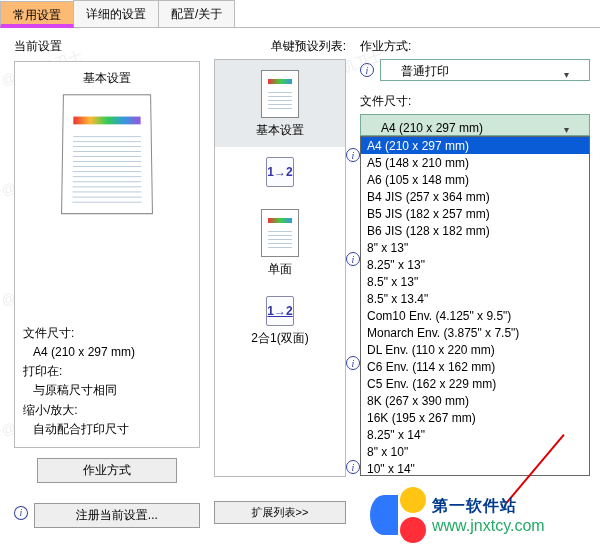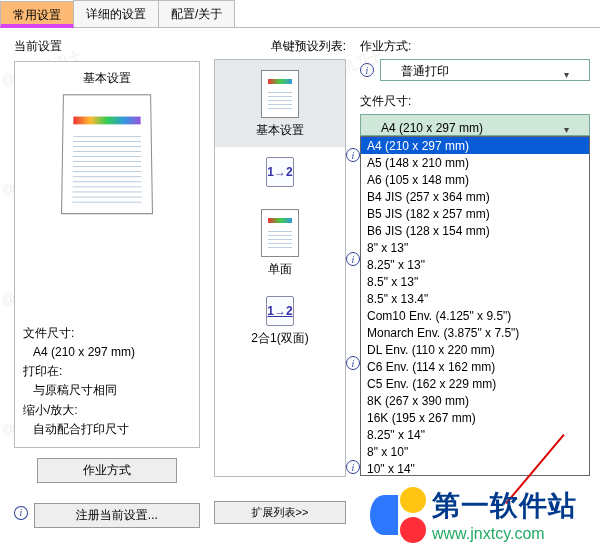--- a/index.html
+++ b/index.html
@@ -58,21 +58,21 @@
 .dropdown .opt.hl { background: #0a5cd6; color: #fff; }
 .info-col { position: absolute; left: -4px; top: 120px; display: flex; flex-direction: column; gap: 90px; }
 
 
 .overlay { position: absolute; right: 0; bottom: 5px; width: 230px; height: 80px; display: flex; align-items: center; z-index: 5; }
 .logo-swirl { width: 56px; height: 56px; position: relative; margin-right: 6px; }
 .logo-swirl .part1{position:absolute;width:28px;height:40px;border-radius:50% 0 0 50%;background:#2e78ff;left:0;top:8px;}
 .logo-swirl .part2{position:absolute;width:26px;height:26px;border-radius:50%;background:#ffc512;right:0;top:0;}
 .logo-swirl .part3{position:absolute;width:26px;height:26px;border-radius:50%;background:#ff2e38;right:0;bottom:0;}
 .logo-text { display: flex; flex-direction: column; }
-.logo-cn { font-size: 28px; font-weight: bold; color: #003a8c; letter-spacing: 1px; }
+.logo-cn { font-size: 16px; font-weight: bold; color: #003a8c; letter-spacing: 1px; }
 .logo-url { font-size: 16px; color: #2a6; }
 
 .red-line { position: absolute; right: 20px; bottom: 90px; width: 90px; height: 2px; background: #d00; transform: rotate(-50deg); z-index: 4; }
 
 .left-bottom { display: flex; align-items: center; gap: 6px; margin-top: 4px; }
 </style>
 </head>
 <body>
 
 <div class="wm" style="top:60px;left:0">@打印机卫士</div>
@@ -156,21 +156,21 @@
     <div class="select-box" style="background:#cfe7d8">
       <span>A4 (210 x 297 mm)</span>
       <span class="chev">▾</span>
     </div>
     <div class="dropdown">
       <div class="opt hl">A4 (210 x 297 mm)</div>
       <div class="opt">A5 (148 x 210 mm)</div>
       <div class="opt">A6 (105 x 148 mm)</div>
       <div class="opt">B4 JIS (257 x 364 mm)</div>
       <div class="opt">B5 JIS (182 x 257 mm)</div>
-      <div class="opt">B6 JIS (128 x 154 mm)</div>
+      <div class="opt">B6 JIS (128 x 182 mm)</div>
       <div class="opt">8" x 13"</div>
       <div class="opt">8.25" x 13"</div>
       <div class="opt">8.5" x 13"</div>
       <div class="opt">8.5" x 13.4"</div>
       <div class="opt">Com10 Env. (4.125" x 9.5")</div>
       <div class="opt">Monarch Env. (3.875" x 7.5")</div>
       <div class="opt">DL Env. (110 x 220 mm)</div>
       <div class="opt">C6 Env. (114 x 162 mm)</div>
       <div class="opt">C5 Env. (162 x 229 mm)</div>
       <div class="opt">8K (267 x 390 mm)</div>

